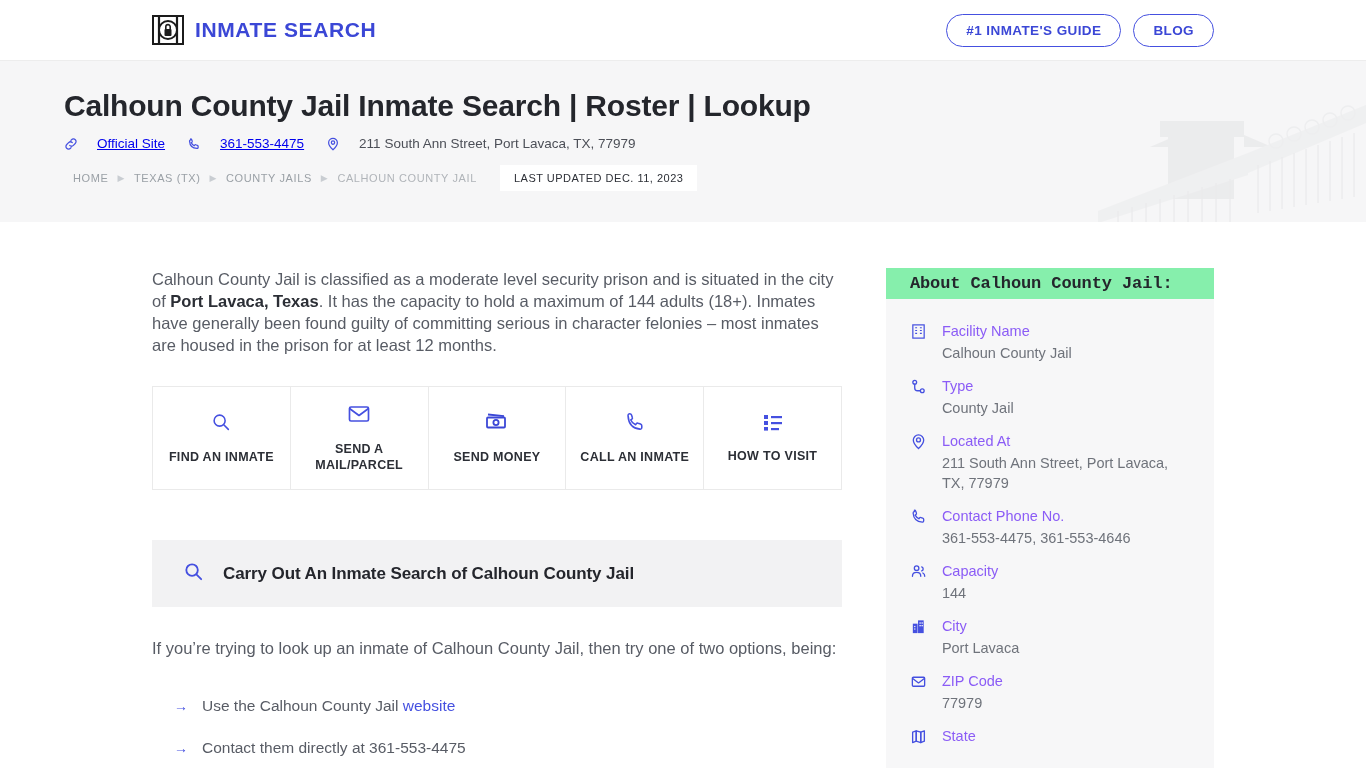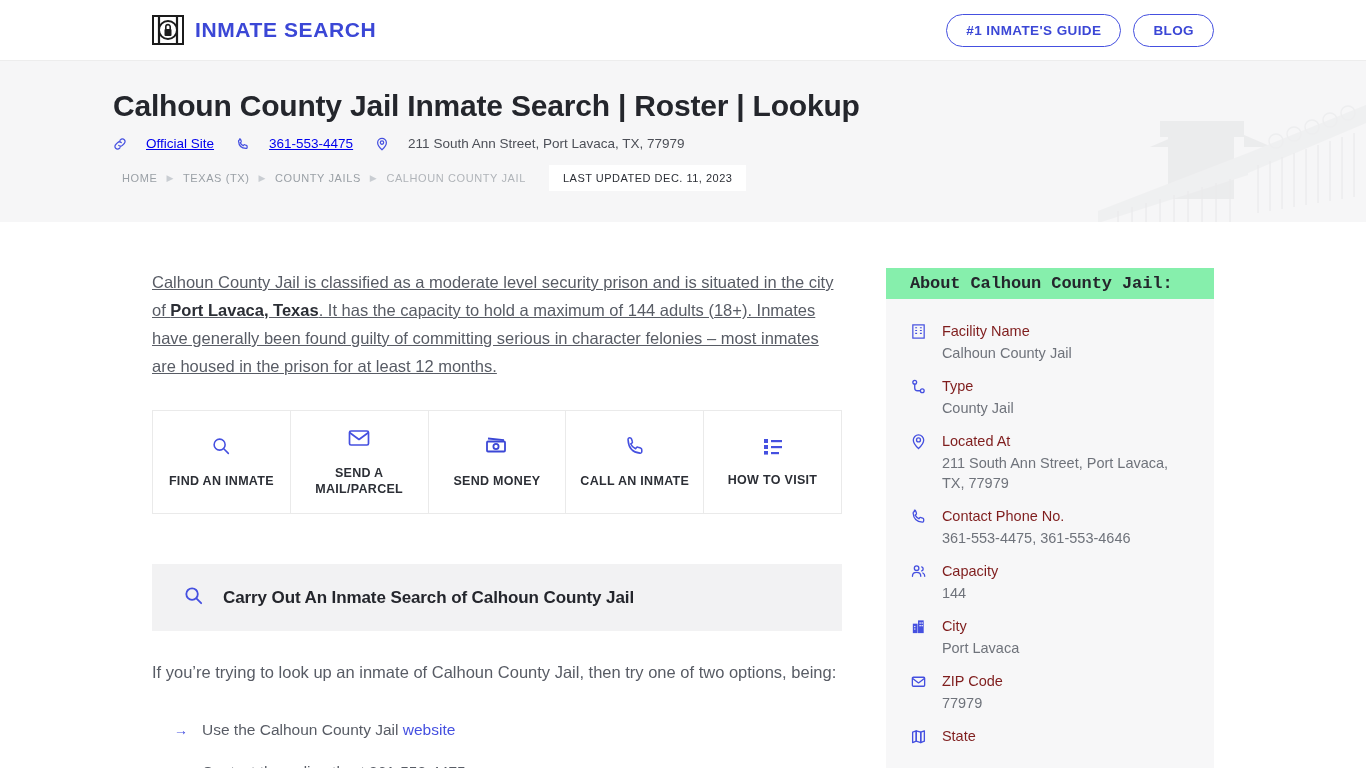--- a/index.html
+++ b/index.html
@@ -36,21 +36,21 @@
     background: #fff; cursor: pointer; white-space: nowrap;
     font-family: "Liberation Sans", sans-serif;
   }
 
   
   .hero {
     position: relative;
     background: #f6f6f7;
     border-top: 1px solid #ededed;
     height: 162px;
-    padding: 28px 152px 0 113px;
+    padding: 28px 152px 0 64px;
     overflow: hidden;
   }
   .hero-art {
     position: absolute; right: 0; top: 0; width: 268px; height: 162px;
     opacity: .5; pointer-events: none;
   }
   .hero h1 {
     font-size: 30px; font-weight: bold; color: #24262c;
     letter-spacing: -.2px; line-height: 1.15;
   }
@@ -76,21 +76,21 @@
 
   
   .page {
     display: flex; gap: 44px;
     padding: 46px 152px 0 152px;
   }
   .col-main { width: 698px; }
   .col-side { width: 332px; }
 
   .lede {
-    font-size: 16.5px; line-height: 28px; color: #585c65; text-decoration: underline;
+    font-size: 16.5px; line-height: 22px; color: #585c65;
   }
   .lede b { color: #2b2e35; font-weight: bold; }
 
   
   .tiles {
     display: flex; margin-top: 30px;
     border: 1px solid #eaeaea;
   }
   .tile {
     flex: 1; min-height: 100px;
@@ -132,21 +132,21 @@
   .card-head {
     background: #86efac; padding: 6px 24px; font-family: Liberation Mono, monospace;
   }
   .card-head h3 {
     font-size: 17px; font-weight: bold; color: #24262c; letter-spacing: -.1px;
   }
   .card-body { padding: 16px 24px 20px 24px; }
   .info-row { display: flex; gap: 12px; padding: 6px 0 7px 0; }
   .info-ico { width: 20px; flex: 0 0 20px; padding-top: 2px; }
   .info-ico svg { display: block; }
-  .info-label { font-size: 14.5px; color: #7f1d1d; line-height: 20px; text-align: right; }
+  .info-label { font-size: 14.5px; color: #8b5cf6; line-height: 20px; text-align: right; }
   .info-value { font-size: 14.5px; color: #6f737b; line-height: 20px; margin-top: 2px; }
 </style>
 </head>
 <body>
 
 <div class="site-header">
   <a class="brand" href="#">
     <span class="brand-mark">
       <svg viewBox="0 0 32 30" width="32" height="30">
         <rect x="1" y="1" width="30" height="28" fill="#ffffff" stroke="#1b1b1b" stroke-width="2"></rect>

